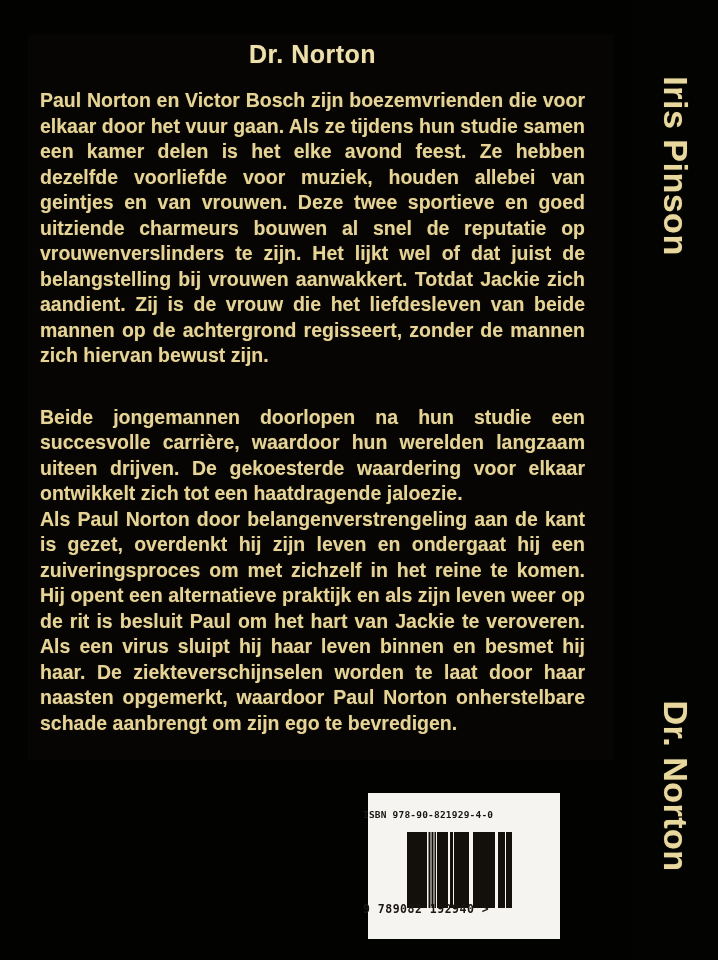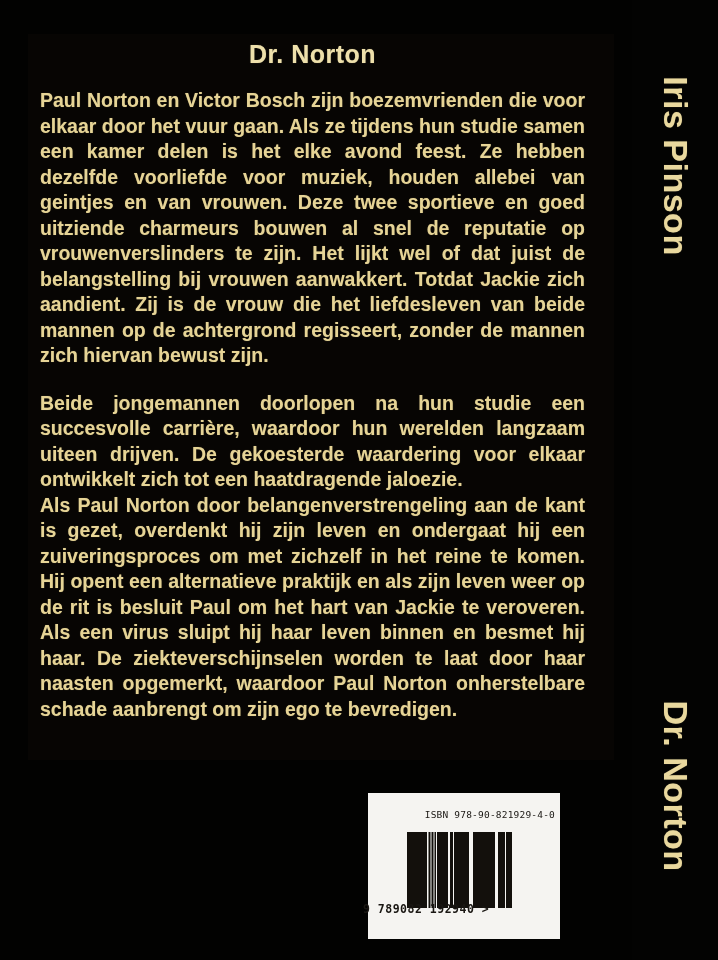--- a/index.html
+++ b/index.html
@@ -34,21 +34,21 @@
     left: 40px; top: 88px;
     width: 545px;
     color: #e6d496;
     font-weight: bold;
     font-size: 19.5px;
     line-height: 25.5px;
     text-align: justify;
     text-shadow: 0 0 1px rgba(225,205,140,0.4);
   }
   .synopsis p { margin: 0; }
-  .synopsis p.gap-after { margin-bottom: 22px; }
+  .synopsis p.gap-after { margin-bottom: 36px; }
   
   .spine {
     position: absolute;
     left: 632px; top: 0;
     width: 86px; height: 960px;
     background: #030302;
   }
   .vtext {
     position: absolute;
     left: 675px;
@@ -66,25 +66,25 @@
   .barcode-box {
     position: absolute;
     left: 368px; top: 793px;
     width: 192px; height: 146px;
     background: #f5f4f1;
   }
   .isbn-label {
     position: absolute;
     left: -5px; top: 16px;
     width: 192px;
-    text-align: right;
+    text-align: left;
     font-family: "DejaVu Sans Mono", monospace;
     font-size: 9.5px;
     letter-spacing: 0.2px;
-    font-weight: normal;
+    font-weight: bold;
     color: #1a1713;
   }
   .barcode-bars {
     position: absolute;
     left: 39px; top: 39px;
     width: 105px; height: 76px;
   }
   .barcode-number {
     position: absolute;
     left: -5px; top: 109px;

